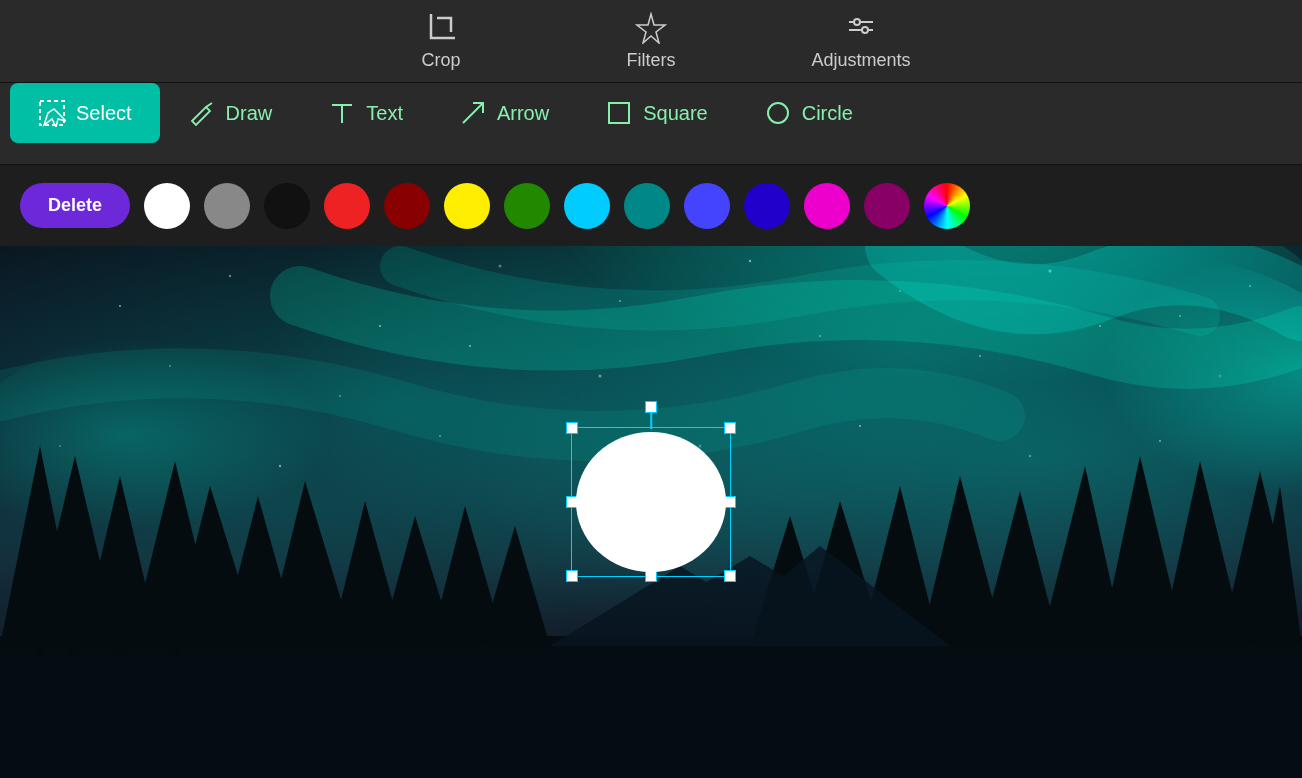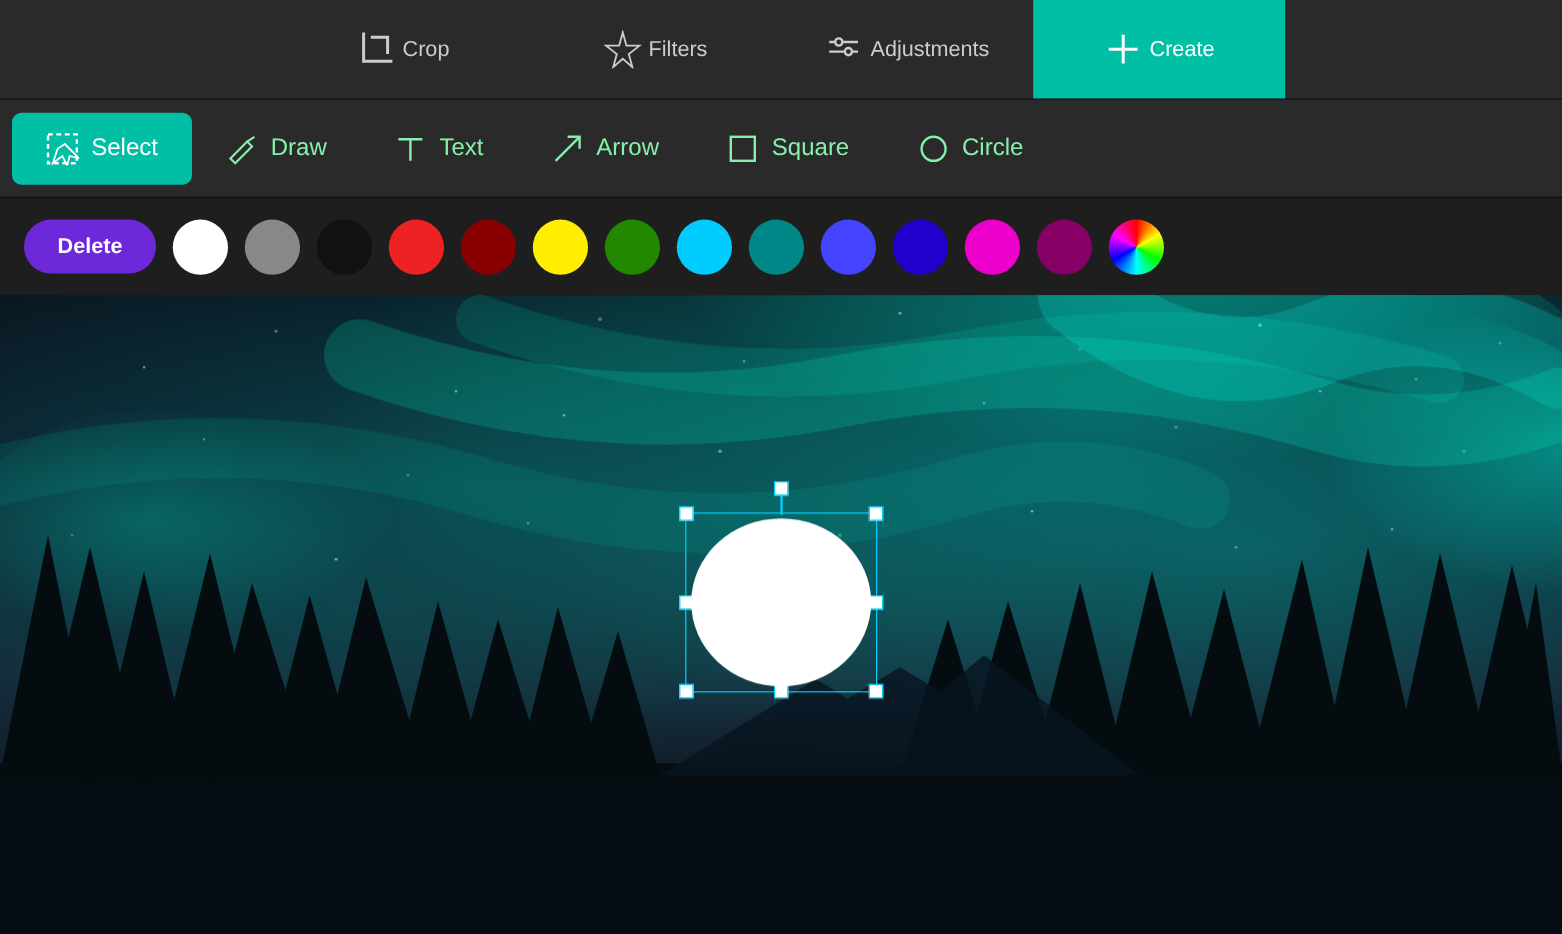--- a/index.html
+++ b/index.html
@@ -9,21 +9,21 @@
     .top-toolbar {
       display: flex;
       background: #2a2a2a;
       height: 82px;
       align-items: center;
       justify-content: center;
       gap: 0;
     }
     .top-tool-btn {
       display: flex;
-      flex-direction: row;
+      flex-direction: column;
       align-items: center;
       justify-content: center;
       width: 210px;
       height: 82px;
       color: #ccc;
       font-size: 18px;
       cursor: pointer;
       gap: 6px;
       background: #2a2a2a;
       border: none;
@@ -33,21 +33,21 @@
       color: #fff;
     }
     .top-tool-btn svg { width: 32px; height: 32px; fill: none; stroke: currentColor; stroke-width: 2; }
     .top-tool-btn.active svg { stroke: #fff; }
 
     
     .second-toolbar {
       display: flex;
       background: #2a2a2a;
       height: 82px;
-      align-items: center;
+      align-items: flex-start;
       padding: 0 10px;
       gap: 0;
       border-top: 1px solid #111;
     }
     .tool-btn {
       display: flex;
       align-items: center;
       justify-content: center;
       gap: 10px;
       height: 60px;
@@ -192,27 +192,20 @@
   <button class="top-tool-btn">
     <svg viewBox="0 0 32 32">
       <line x1="4" y1="10" x2="28" y2="10" stroke-width="2"></line>
       <line x1="4" y1="18" x2="28" y2="18" stroke-width="2"></line>
       <circle cx="12" cy="10" r="3" stroke-width="2" fill="#2a2a2a"></circle>
       <circle cx="20" cy="18" r="3" stroke-width="2" fill="#2a2a2a"></circle>
     </svg>
     <span>Adjustments</span>
   </button>
 
-  <button class="top-tool-btn active">
-    <svg viewBox="0 0 32 32">
-      <line x1="16" y1="4" x2="16" y2="28" stroke-width="2.5"></line>
-      <line x1="4" y1="16" x2="28" y2="16" stroke-width="2.5"></line>
-    </svg>
-    <span>Create</span>
-  </button>
 
 </div>
 
 <div class="second-toolbar">
 
   <button class="tool-btn active">
     <svg viewBox="0 0 28 28">
       <rect x="2" y="2" width="24" height="24" stroke-dasharray="4,3" stroke-width="2"></rect>
       <path d="M10 14 L6 26 L14 20 L18 28 L20 20 L28 22 L16 10 Z" stroke-width="1.5" fill="none"></path>
     </svg>

